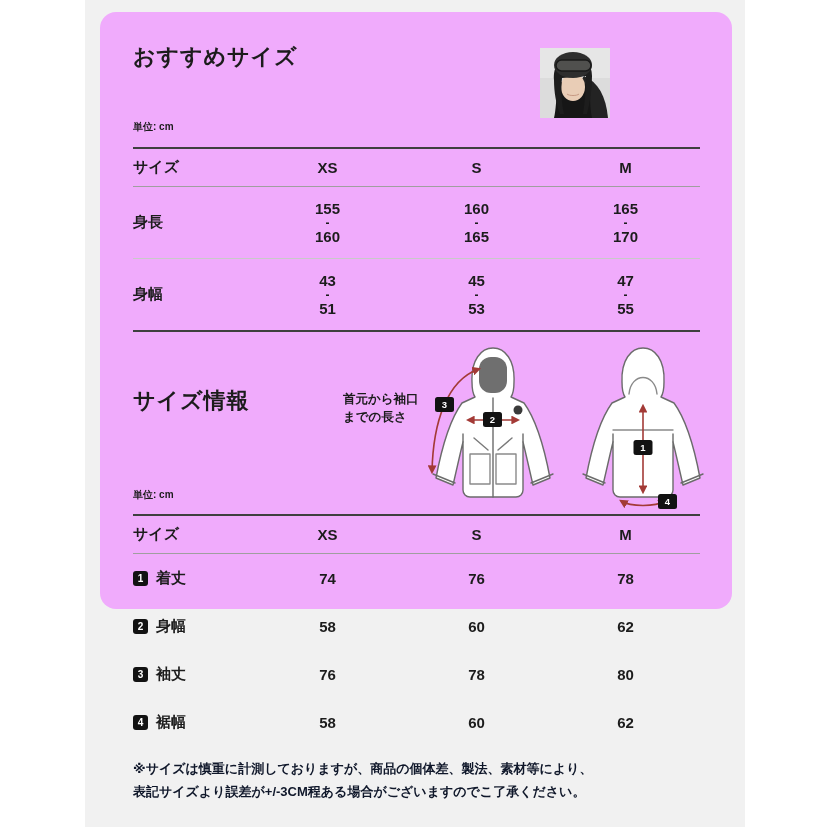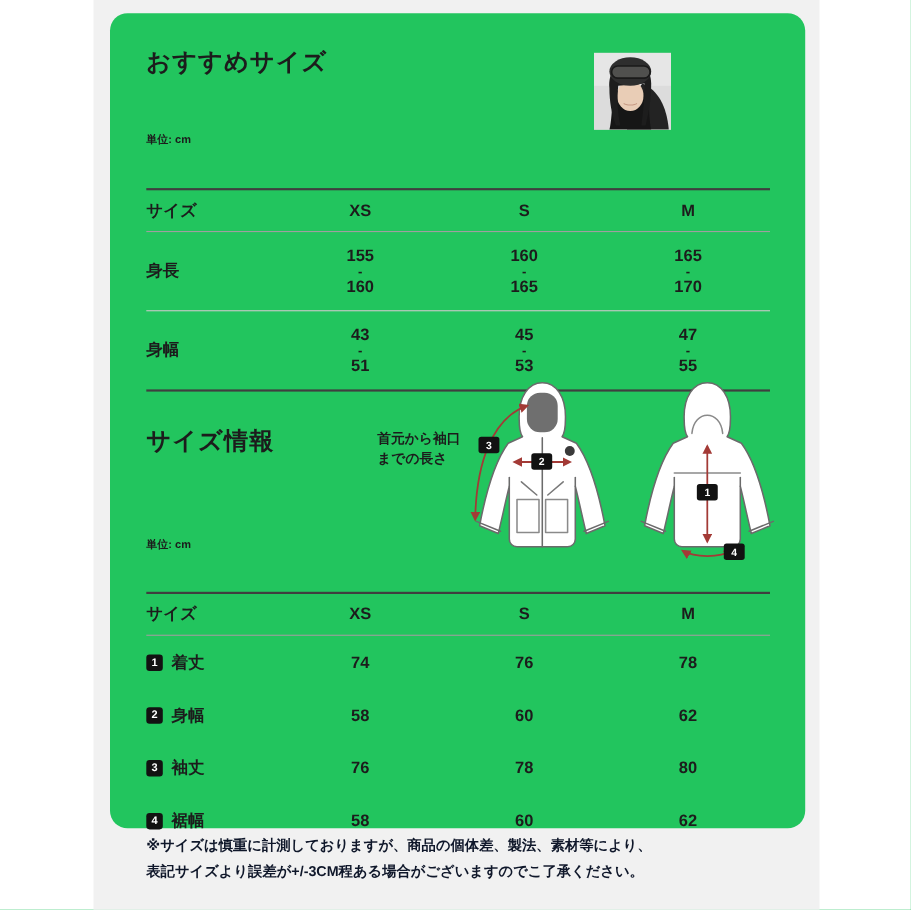--- a/index.html
+++ b/index.html
@@ -7,34 +7,34 @@
     width:828px;height:827px;position:relative;overflow:hidden;
     background:#ffffff;
     font-family:"Liberation Sans","DejaVu Sans",sans-serif;
     color:#1c1c1c;
   }
   .panel{
     position:absolute;left:85px;top:0;width:660px;height:827px;
     background:#f1f1f1;border-radius:0 0 0 0;
   }
   .card{
-    position:absolute;left:100px;top:12px;width:632px;height:741px;
-    background:#22c55e;border-radius:16px;
+    position:absolute;left:100px;top:12px;width:632px;height:597px;
+    background:#f0abfc;border-radius:16px;
   }
   .abs{position:absolute;}
   .h1{font-size:22px;font-weight:700;letter-spacing:1px;}
   .unit{font-size:10px;font-weight:700;}
   
   .model{left:440px;top:36px;display:flex;align-items:flex-start;}
   .model-photo{width:70px;height:70px;background:#d9d9d9;overflow:hidden;flex:0 0 auto;}
   .model-info{margin-left:13px;padding-top:2px;}
   .model-name{font-size:15px;font-weight:700;margin-bottom:5px;}
   .model-line{font-size:12px;font-weight:700;line-height:17px;color:#2a2a2a;}
   
-  .tbl{width:567px;border-top:2px solid #3f3f3f;margin-top:24px;}
+  .tbl{width:567px;border-top:2px solid #3f3f3f;}
   .tr{display:grid;grid-template-columns:120px 1fr 1fr 1fr;align-items:center;}
   .tr.head{border-bottom:1px solid #9f9f9f;}
   .th,.td{font-size:15px;font-weight:700;}
   .cc{text-align:center;}
   .t1 .tr.head{height:37px;}
   .t1 .tr.body{height:71px;border-bottom:1px solid #c9c9c9;}
   .t1 .tr.body.last{border-bottom:2px solid #3f3f3f;}
   .t2 .tr.head{height:37px;}
   .t2 .tr.body{height:48px;}
   .range span{display:block;line-height:16px;}

